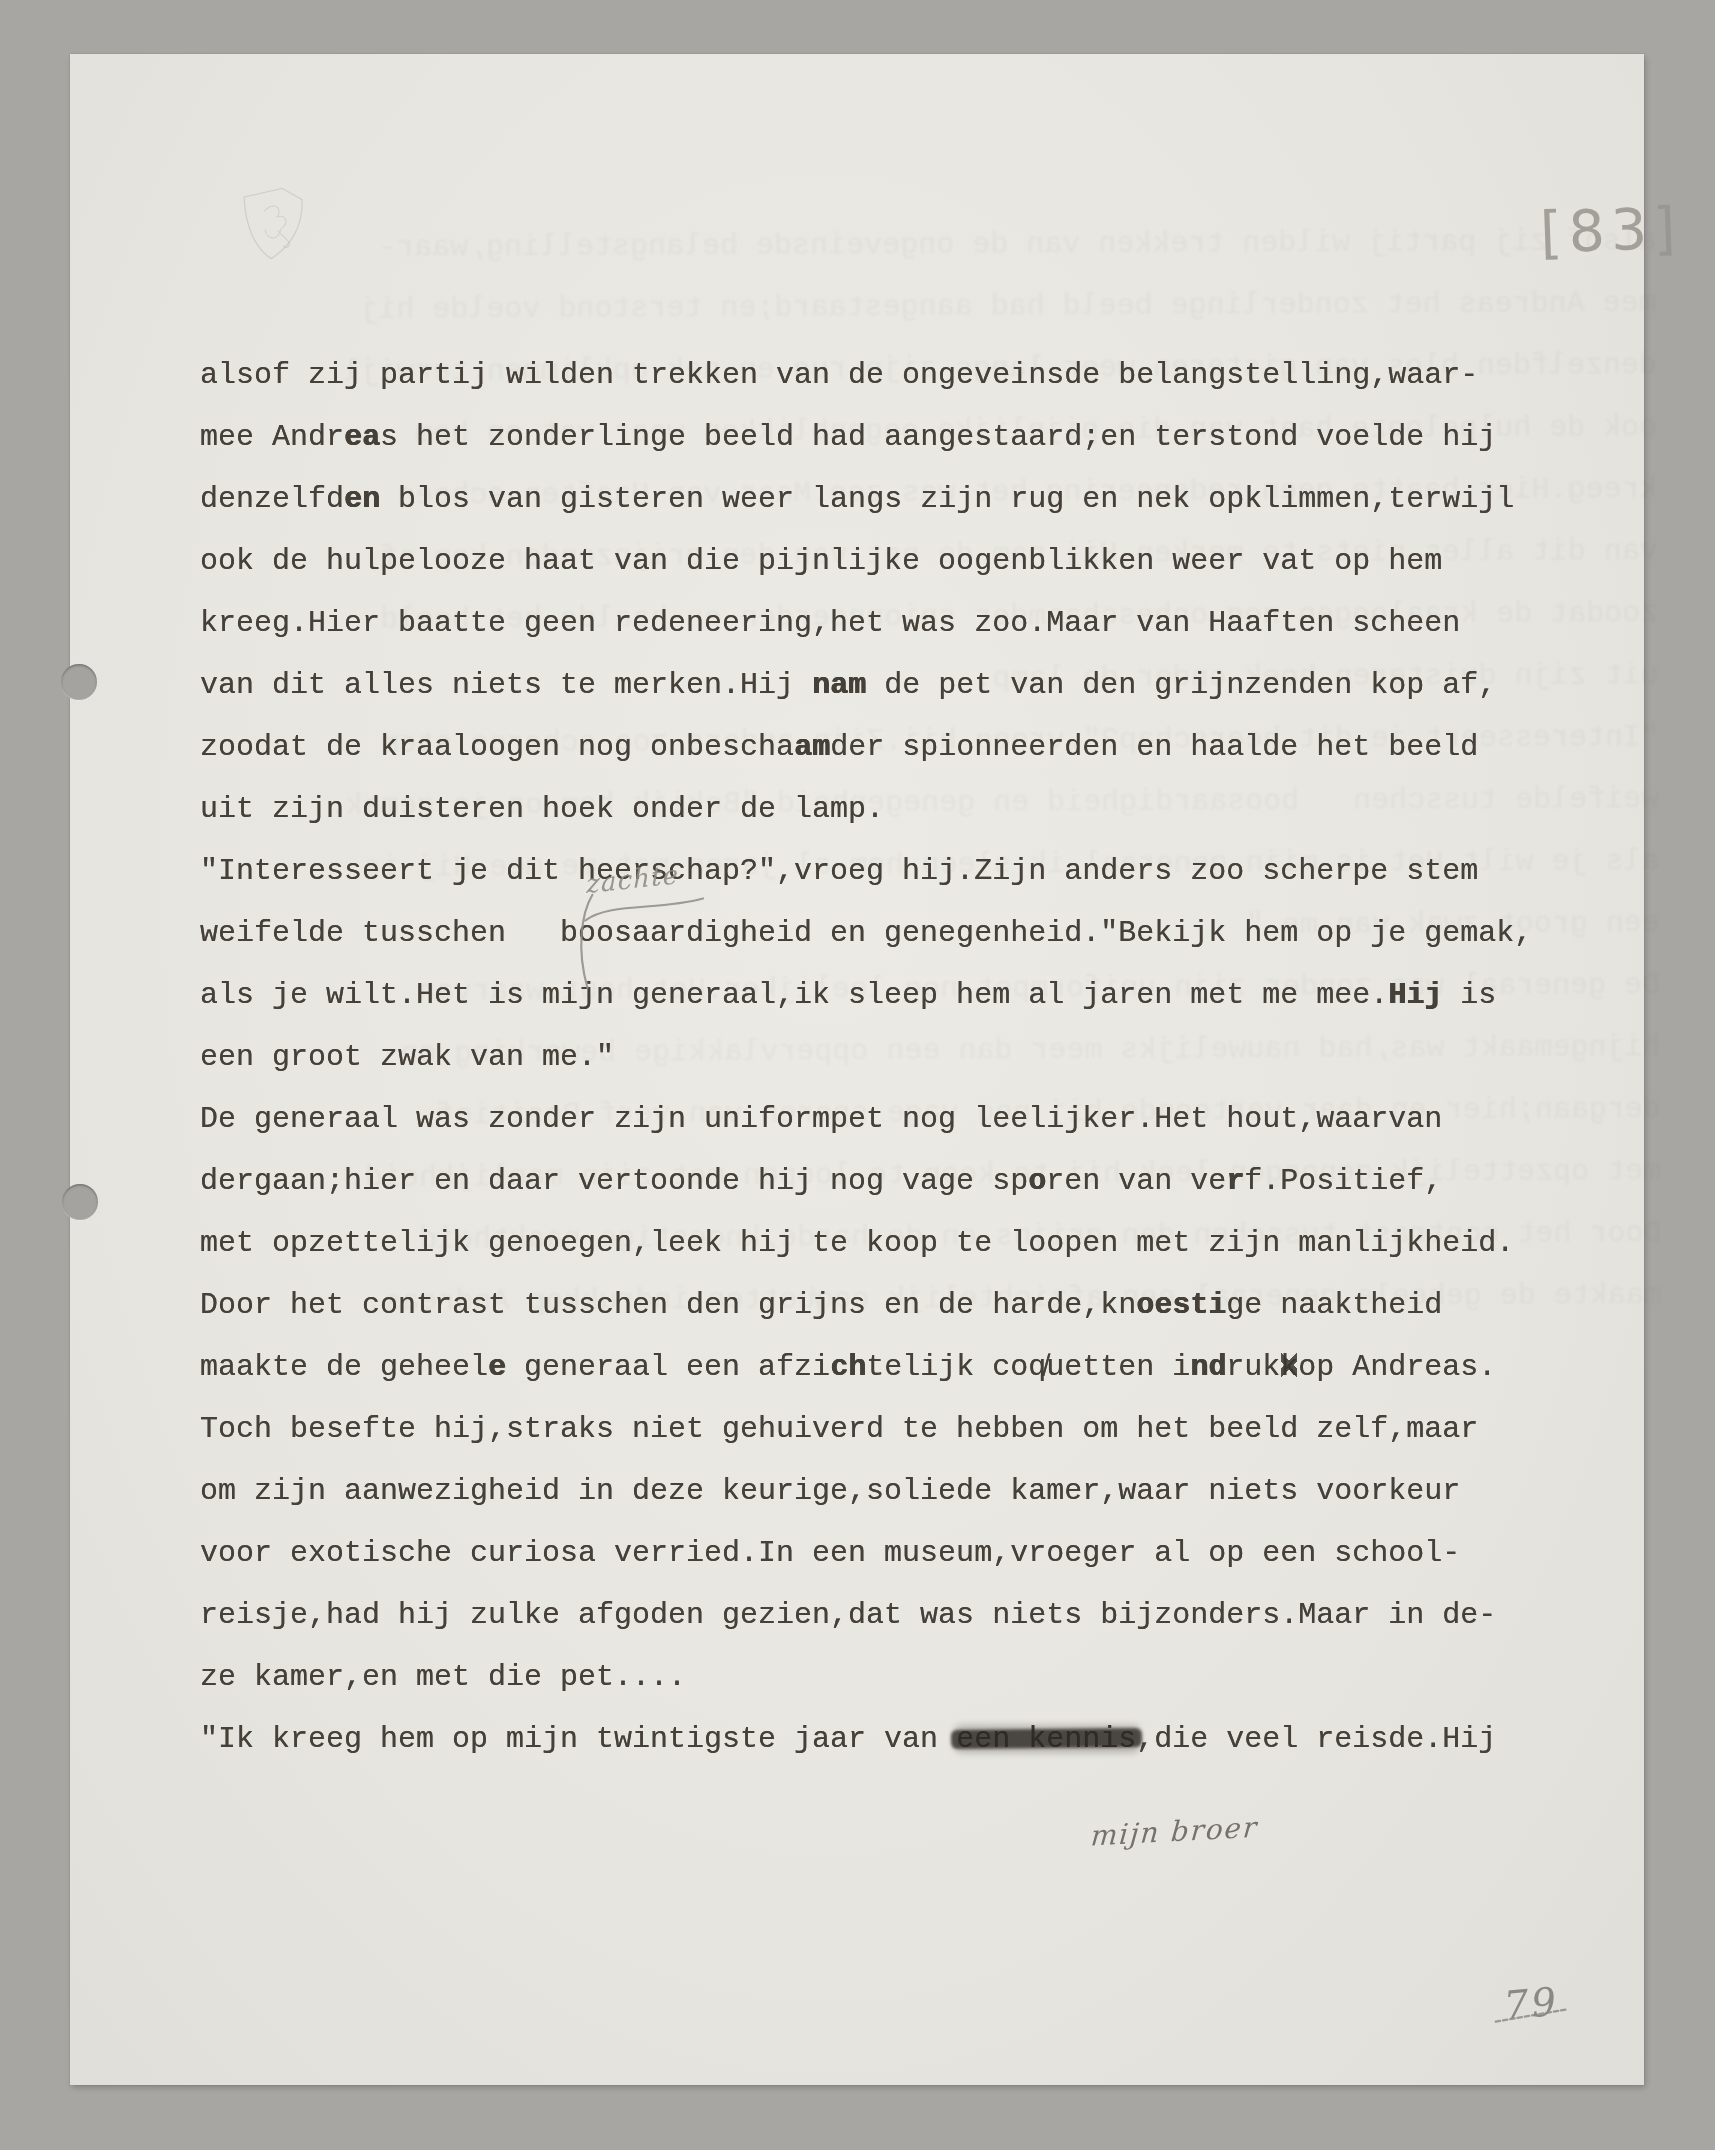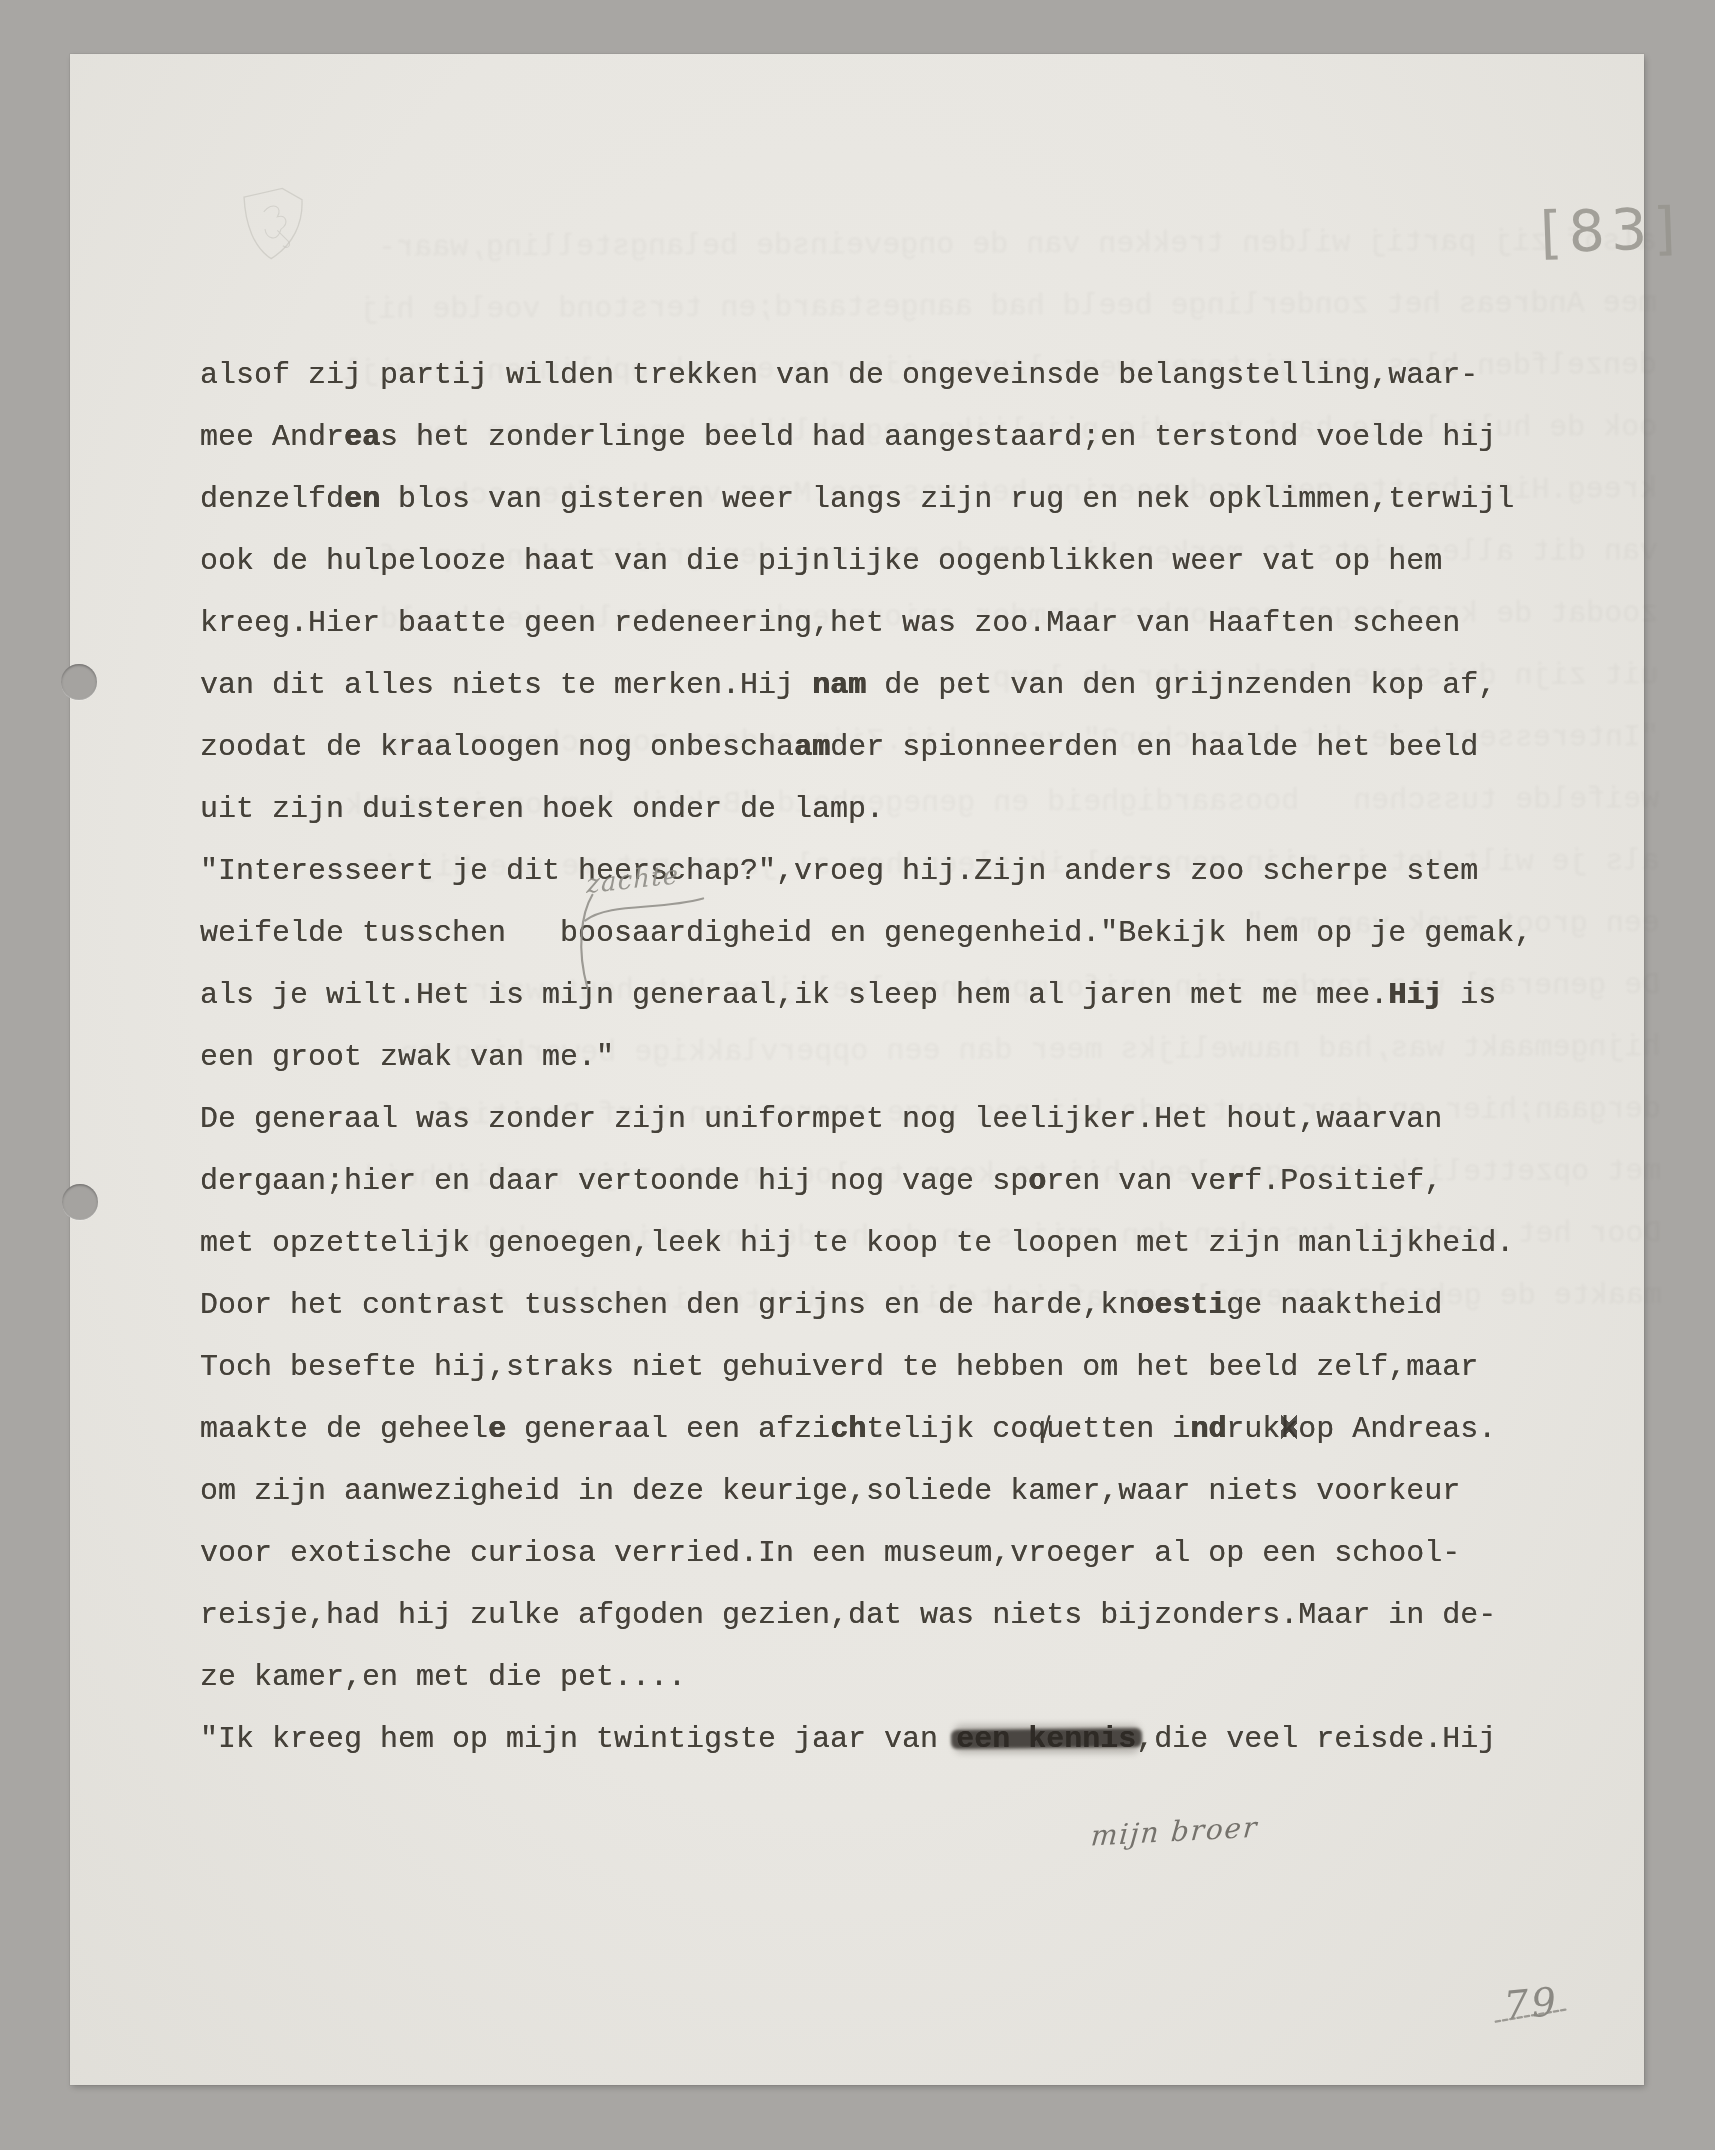--- a/index.html
+++ b/index.html
@@ -21,21 +21,21 @@
     opacity:.05;filter:blur(1.2px);white-space:pre;pointer-events:none;
   }
   .typescript{
     position:absolute;left:200px;top:344px;width:1355px;
     font-family:"Liberation Mono","DejaVu Sans Mono",monospace;
     font-size:30px;line-height:62px;color:#454139;
     text-shadow:0 0 0.6px rgba(64,60,54,.8);
   }
   .ts-line{white-space:pre;height:62px;}
   .seg-b{font-weight:bold;text-shadow:0.7px 0 0 currentColor,0 0 0.6px rgba(50,46,40,.9);}
-  .seg-x{position:relative;display:inline-block;color:#35312c;font-weight:bold;}
+  .seg-x{position:relative;display:inline-block;color:#35312c;}
   .seg-x::before{content:"";position:absolute;left:-2.5px;right:-3.7px;top:50%;height:28px;
     transform:translateY(-50%);background:#3a352f;opacity:.28;filter:blur(3.7px);border-radius:7.4px;}
   .seg-x::after{content:"";position:absolute;left:-4.9px;right:-6.2px;top:50%;height:18.5px;
     transform:translateY(-54%) rotate(-.6deg);background:#2c2824;opacity:.78;filter:blur(1.8px);border-radius:6.2px;}
   .seg-st{position:relative;display:inline-block;width:1ch;}
   .seg-st::after{content:"";position:absolute;left:1.2px;right:1.2px;top:2.5px;bottom:7.4px;
     background:linear-gradient(45deg,transparent 44%,#3a3630 44%,#3a3630 56%,transparent 56%),
                linear-gradient(-45deg,transparent 44%,#3a3630 44%,#3a3630 56%,transparent 56%);
     opacity:.85;}
   .pencil{
@@ -99,22 +99,22 @@
     <div class="ts-line"><span class="seg-n">zoodat de kraaloogen nog onbescha</span><span class="seg-b">am</span><span class="seg-n">der spionneerden en haalde het beeld</span></div>
     <div class="ts-line"><span class="seg-n">uit zijn duisteren hoek onder de lamp.</span></div>
     <div class="ts-line"><span class="seg-n">"Interesseert je dit heerschap?",vroeg hij.Zijn anders zoo scherpe stem</span></div>
     <div class="ts-line"><span class="seg-n">weifelde tusschen   boosaardigheid en genegenheid."Bekijk hem op je gemak,</span></div>
     <div class="ts-line"><span class="seg-n">als je wilt.Het is mijn generaal,ik sleep hem al jaren met me mee.</span><span class="seg-b">Hij</span><span class="seg-n"> is</span></div>
     <div class="ts-line"><span class="seg-n">een groot zwak van me."</span></div>
     <div class="ts-line"><span class="seg-n">De generaal was zonder zijn uniformpet nog leelijker.Het hout,waarvan</span></div>
     <div class="ts-line"><span class="seg-n">dergaan;hier en daar vertoonde hij nog vage sp</span><span class="seg-b">o</span><span class="seg-n">ren van ve</span><span class="seg-b">r</span><span class="seg-n">f.Positief,</span></div>
     <div class="ts-line"><span class="seg-n">met opzettelijk genoegen,leek hij te koop te loopen met zijn manlijkheid.</span></div>
     <div class="ts-line"><span class="seg-n">Door het contrast tusschen den grijns en de harde,kn</span><span class="seg-b">oesti</span><span class="seg-n">ge naaktheid</span></div>
+    <div class="ts-line"><span class="seg-n">maakte de geheel</span><span class="seg-b">e</span><span class="seg-n"> generaal een afzi</span><span class="seg-b">ch</span><span class="seg-n">telijk coq̸uetten i</span><span class="seg-b">nd</span><span class="seg-n">ruk</span><span class="seg-st">k</span><span class="seg-n">op Andreas.</span></div>
     <div class="ts-line"><span class="seg-n">Toch besefte hij,straks niet gehuiverd te hebben om het beeld zelf,maar</span></div>
-    <div class="ts-line"><span class="seg-n">maakte de geheel</span><span class="seg-b">e</span><span class="seg-n"> generaal een afzi</span><span class="seg-b">ch</span><span class="seg-n">telijk coq̸uetten i</span><span class="seg-b">nd</span><span class="seg-n">ruk</span><span class="seg-st">k</span><span class="seg-n">op Andreas.</span></div>
     <div class="ts-line"><span class="seg-n">om zijn aanwezigheid in deze keurige,soliede kamer,waar niets voorkeur</span></div>
     <div class="ts-line"><span class="seg-n">voor exotische curiosa verried.In een museum,vroeger al op een school-</span></div>
     <div class="ts-line"><span class="seg-n">reisje,had hij zulke afgoden gezien,dat was niets bijzonders.Maar in de-</span></div>
     <div class="ts-line"><span class="seg-n">ze kamer,en met die pet....</span></div>
     <div class="ts-line"><span class="seg-n">"Ik kreeg hem op mijn twintigste jaar van </span><span class="seg-x">een kennis</span><span class="seg-n">,die veel reisde.Hij</span></div>
   </div>
 
 <svg class="caret-svg" width="166" height="99" viewBox="0 0 270 160">
   <path d="M82,4 C64,34 56,92 74,156" fill="none" stroke="#8f8d87" stroke-width="3.5" stroke-linecap="round"></path>
   <path d="M70,46 C110,16 190,30 262,10" fill="none" stroke="#8f8d87" stroke-width="3.5" stroke-linecap="round"></path>

